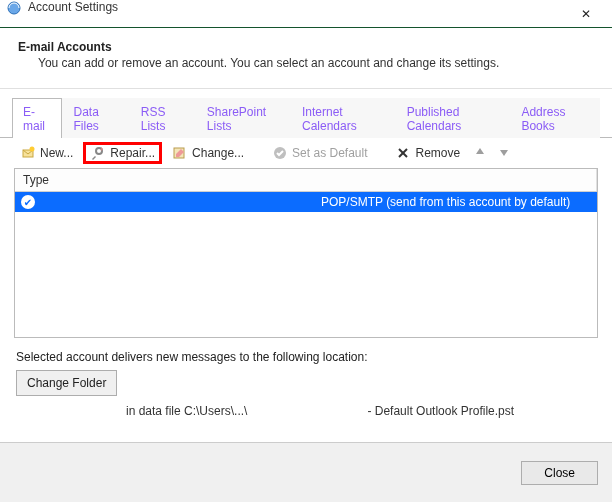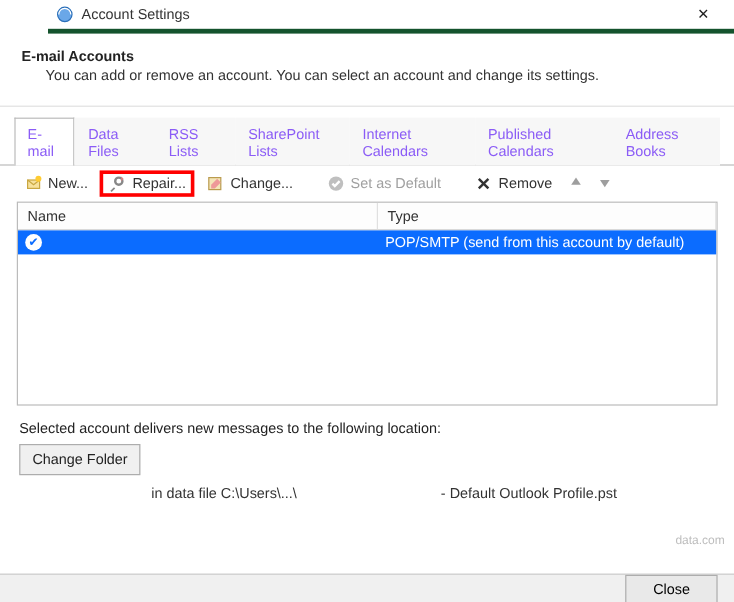--- a/index.html
+++ b/index.html
@@ -1,17 +1,17 @@
 <!DOCTYPE html>
 <html><head>
   <meta charset="utf-8">
   <style>
     * { box-sizing: border-box; margin: 0; padding: 0; }
     body { font-family: "Segoe UI", Tahoma, sans-serif; font-size: 12px; color: #222; background: #fff; width: 612px; height: 502px; overflow: hidden; position: relative; }
-    .titlebar { height: 28px; display: flex; align-items: center; padding: 0 6px; border-bottom: 4px solid #14532d; margin-left: 40px; }
+    .titlebar { height: 28px; display: flex; padding: 0 6px; border-bottom: 1px solid #14532d; }
     .titlebar .app-icon { width: 16px; height: 16px; margin-right: 6px; }
     .titlebar .title { flex: 1; font-size: 12px; color: #333; }
     .titlebar .close-btn { width: 40px; height: 28px; display: flex; align-items: center; justify-content: center; cursor: pointer; }
     .header-section { padding: 12px 18px 14px 18px; }
     .header-section .heading { font-weight: bold; font-size: 12px; color: #222; }
     .header-section .subtext { font-size: 12px; color: #333; margin-left: 20px; margin-top: 2px; }
     .tabs-row { display: flex; align-items: flex-end; padding: 0 12px; border-bottom: 1px solid #bbb; gap: 0; }
     .tab { padding: 6px 10px 5px 10px; font-size: 12px; color: #8b5cf6; border: 1px solid transparent; border-bottom: none; cursor: pointer; position: relative; top: 1px; background: #f7f7f7; }
     .tab.active { background: #fff; border-color: #bbb; font-weight: 500; }
     .toolbar { display: flex; align-items: center; gap: 4px; padding: 4px 14px; }
@@ -27,21 +27,21 @@
     .col-name { width: 300px; }
     .col-type { flex: 1; }
     .grid-row { display: flex; align-items: center; background: #0b6cff; color: #fff; height: 20px; }
     .grid-row .cell { padding: 2px 6px; font-size: 12px; overflow: hidden; white-space: nowrap; }
     .cell-name { width: 300px; display: flex; align-items: center; gap: 4px; }
     .cell-type { flex: 1; }
     .check-ic { width: 14px; height: 14px; border-radius: 50%; background: #fff; color: #0b6cff; display: flex; align-items: center; justify-content: center; font-size: 10px; flex-shrink: 0; }
     .lower { padding: 12px 16px 0 16px; }
     .folder-btn { display: inline-block; padding: 5px 10px; border: 1px solid #adadad; background: #f0f0f0; font-size: 12px; cursor: pointer; margin-top: 6px; }
     .datafile-line { margin-top: 8px; padding-left: 110px; font-size: 12px; color: #333; display: flex; gap: 120px; }
-    .bottom-bar { position: absolute; bottom: 0; left: 0; right: 0; height: 24px; background: #f0f0f0; border-top: 1px solid #ccc; display: flex; align-items: flex-start; justify-content: flex-end; padding: 0 14px; }
+    .bottom-bar { position: absolute; bottom: 0; left: 0; right: 0; height: 60px; background: #f0f0f0; border-top: 1px solid #ccc; display: flex; align-items: center; justify-content: flex-end; padding: 0 14px; }
     .close-dlg-btn { padding: 4px 22px; border: 1px solid #adadad; background: #e9e9e9; font-size: 12px; cursor: pointer; }
     .watermark { position: absolute; bottom: 46px; right: 8px; font-size: 10px; color: #bdbdbd; }
     hr.div { border: none; border-top: 1px solid #e0e0e0; margin: 4px 0 8px 0; }
   </style>
 </head>
 <body>
 
 <div class="titlebar">
   <span class="app-icon">
     <svg viewBox="0 0 16 16" width="16" height="16">
@@ -139,21 +139,20 @@
     <span>
       <svg width="12" height="12" viewBox="0 0 12 12">
           <polygon points="2,4 10,4 6,10" fill="#9e9e9e"></polygon>
         </svg>
     </span>
   </div>
 </div>
 
 <div class="grid-wrap">
   <div class="grid-header">
-    <div class="col col-name">Name</div>
     <div class="col col-type">Type</div>
   </div>
   <div class="grid-row">
     <div class="cell cell-name">
       <span class="check-ic">✔</span>
       <span></span>
     </div>
     <div class="cell cell-type">POP/SMTP (send from this account by default)</div>
   </div>
 </div>

